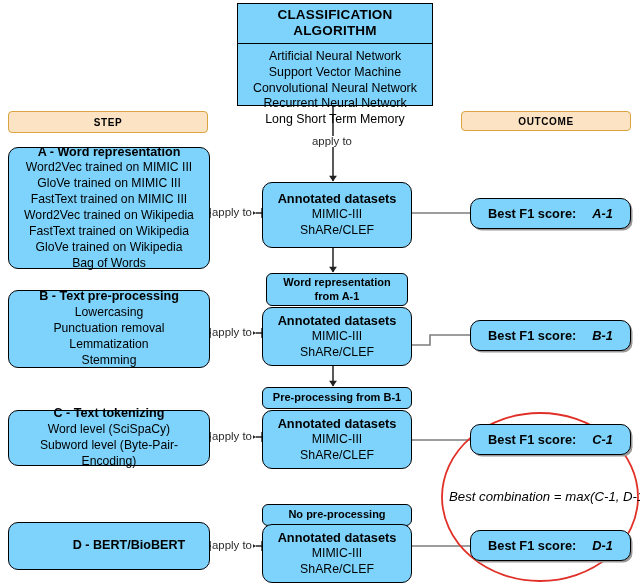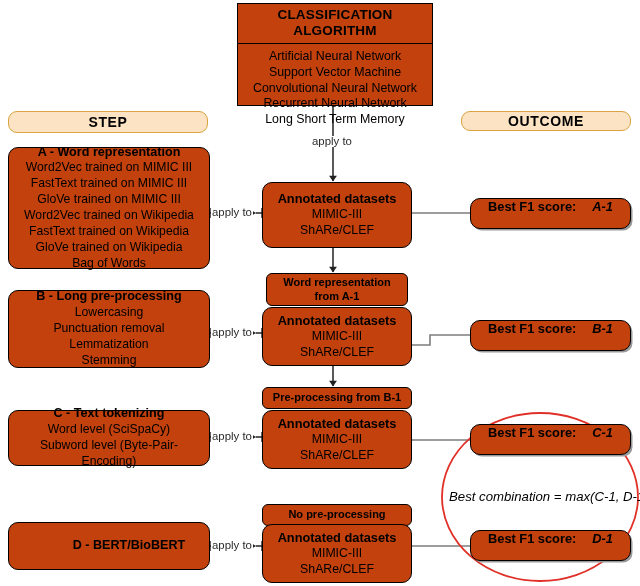--- a/index.html
+++ b/index.html
@@ -26,24 +26,25 @@
     left: 0; top: 0;
     width: 640px;
     height: 586px;
     pointer-events: none;
   }
 
   
   .box {
     position: absolute;
     box-sizing: border-box;
-    background: #c2410c;
+    background: #7dd3fc;
     border: 1.6px solid #000000;
     display: flex;
     flex-direction: column;
+    align-items: center;
     justify-content: center;
     text-align: center;
     line-height: 1.18;
   }
   .sq { border-radius: 0; }
   .rnd { border-radius: 10px; }
   .rnd-sm { border-radius: 6px; }
   .hdr-line {
     width: 100%;
     border-bottom: 1.6px solid #000;
@@ -57,26 +58,26 @@
     font-size: 12.4px;
     line-height: 1.28;
   }
 
   
   .banner {
     position: absolute;
     box-sizing: border-box;
     background: #fce3c4;
     border: 1.6px solid #d9a441;
-    border-radius: 9px;
+    border-radius: 4px;
     display: flex;
     align-items: center;
     justify-content: center;
     font-weight: bold;
-    font-size: 14px;
+    font-size: 10px;
     letter-spacing: .6px;
   }
 
   
   .step-box {
     font-size: 12.2px;
     padding: 4px 6px;
   }
   .step-box .hd {
     font-weight: bold;
@@ -199,22 +200,22 @@
   <div class="banner" style="left:8px; top:111px; width:200px; height:22px;">
     <span>STEP</span>
   </div>
   <div class="banner" style="left:461px; top:111px; width:170px; height:20px;">
     <span>OUTCOME</span>
   </div>
 
   <div class="box rnd step-box" style="left:8px; top:147px; width:202px; height:122px;">
     <div class="hd">A - Word representation</div>
     <div class="ln">Word2Vec trained on MIMIC III</div>
+    <div class="ln">GloVe trained on MIMIC III</div>
     <div class="ln">FastText trained on MIMIC III</div>
-    <div class="ln">GloVe trained on MIMIC III</div>
     <div class="ln">Word2Vec trained on Wikipedia</div>
     <div class="ln">FastText trained on Wikipedia</div>
     <div class="ln">GloVe trained on Wikipedia</div>
     <div class="ln">Bag of Words</div>
   </div>
   <div class="elabel" style="left:211px; top:207px;">apply to</div>
 
   <div class="box rnd ds-box" style="left:262px; top:182px; width:150px; height:66px;">
     <div class="hd">Annotated datasets</div>
     <div class="ln">MIMIC-III</div>
@@ -225,21 +226,21 @@
     <span>Best F1 score:</span>
     <span class="val">A-1</span>
   </div>
 
   <div class="box rnd-sm mini" style="left:266px; top:273px; width:142px; height:33px;">
     <div>Word representation</div>
     <div>from A-1</div>
   </div>
 
   <div class="box rnd step-box" style="left:8px; top:290px; width:202px; height:78px;">
-    <div class="hd">B - Long pre-processing</div>
+    <div class="hd">B - Text pre-processing</div>
     <div class="ln">Lowercasing</div>
     <div class="ln">Punctuation removal</div>
     <div class="ln">Lemmatization</div>
     <div class="ln">Stemming</div>
   </div>
   <div class="elabel" style="left:211px; top:327px;">apply to</div>
 
   <div class="box rnd ds-box" style="left:262px; top:307px; width:150px; height:59px;">
     <div class="hd">Annotated datasets</div>
     <div class="ln">MIMIC-III</div>

